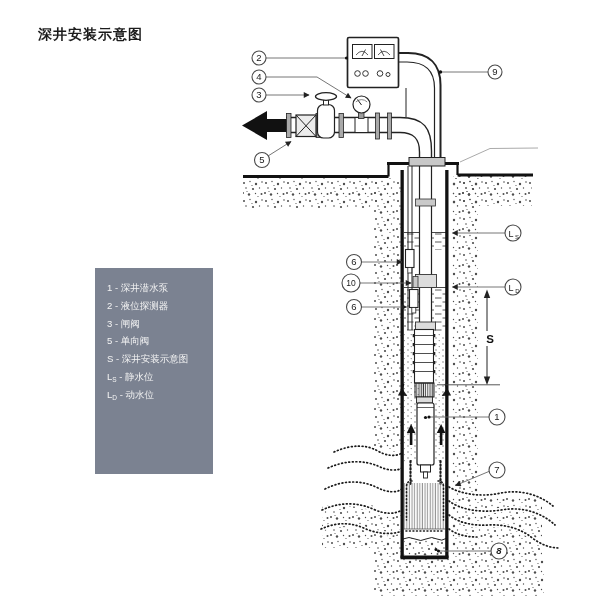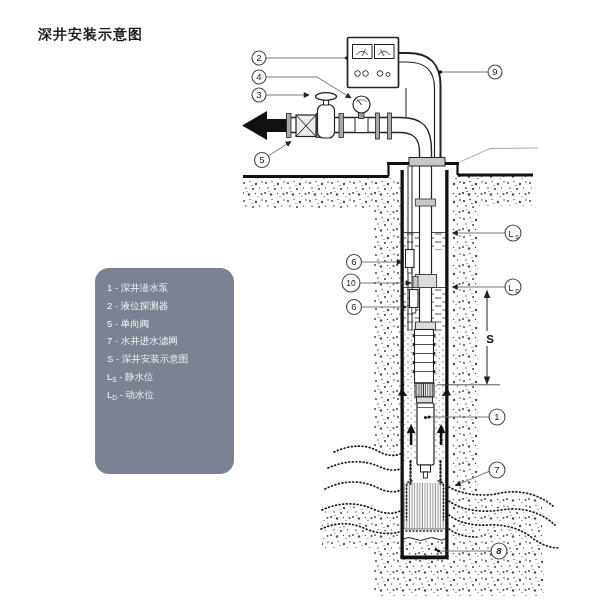--- a/index.html
+++ b/index.html
@@ -1,38 +1,38 @@
 <!DOCTYPE html>
 <html><head>
 <meta charset="utf-8">
 <style>
   html,body{margin:0;padding:0;background:#fff;}
   #stage{position:relative;width:600px;height:600px;background:#fff;overflow:hidden;
          font-family:"Liberation Sans","DejaVu Sans",sans-serif;}
   #page-title{position:absolute;left:38px;top:10px;font-size:14px;font-weight:bold;
               color:#1c1c1c;letter-spacing:1px;margin-top:16px;}
-  #legend{position:absolute;left:95px;top:268px;width:139px;height:206px;
-          background:#7b8291;box-sizing:border-box;padding:13px 6px 0 12px;border-radius:14px;}
+  #legend{position:absolute;left:95px;top:268px;width:118px;height:206px;
+          background:#7b8291;box-sizing:border-box;padding:13px 6px 0 12px;}
   .lg-row{font-size:9.5px;line-height:14.8px;color:#f4f4f4;white-space:nowrap;}
   .lg-row .sub{font-size:6.5px;vertical-align:-2px;}
   #diag{position:absolute;left:0;top:0;}
   svg text{font-family:"Liberation Sans","DejaVu Sans",sans-serif;}
 </style>
 </head>
 <body>
 
 <div id="stage">
 
   <div id="page-title">深井安装示意图</div>
 
   <div id="legend">
     <div class="lg-row"><span>1</span><span class="sub"></span><span> - 深井潜水泵</span></div>
     <div class="lg-row"><span>2</span><span class="sub"></span><span> - 液位探测器</span></div>
+    <div class="lg-row"><span>3</span><span class="sub"></span><span> - 闸阀</span></div>
     <div class="lg-row"><span>5</span><span class="sub"></span><span> - 单向阀</span></div>
-    <div class="lg-row"><span>7</span><span class="sub"></span><span> - 水井进水滤网</span></div>
     <div class="lg-row"><span>S</span><span class="sub"></span><span> - 深井安装示意图</span></div>
     <div class="lg-row"><span>L</span><span class="sub">S</span><span> - 静水位</span></div>
     <div class="lg-row"><span>L</span><span class="sub">D</span><span> - 动水位</span></div>
   </div>
 
   <svg id="diag" width="600" height="600" viewBox="0 0 600 600">
     <defs>
       <pattern id="stip" width="22" height="18" patternUnits="userSpaceOnUse">
         <circle cx="2" cy="3" r="1" fill="#4d4d4d"></circle>
           <circle cx="8" cy="1.5" r="0.7" fill="#4d4d4d"></circle>

